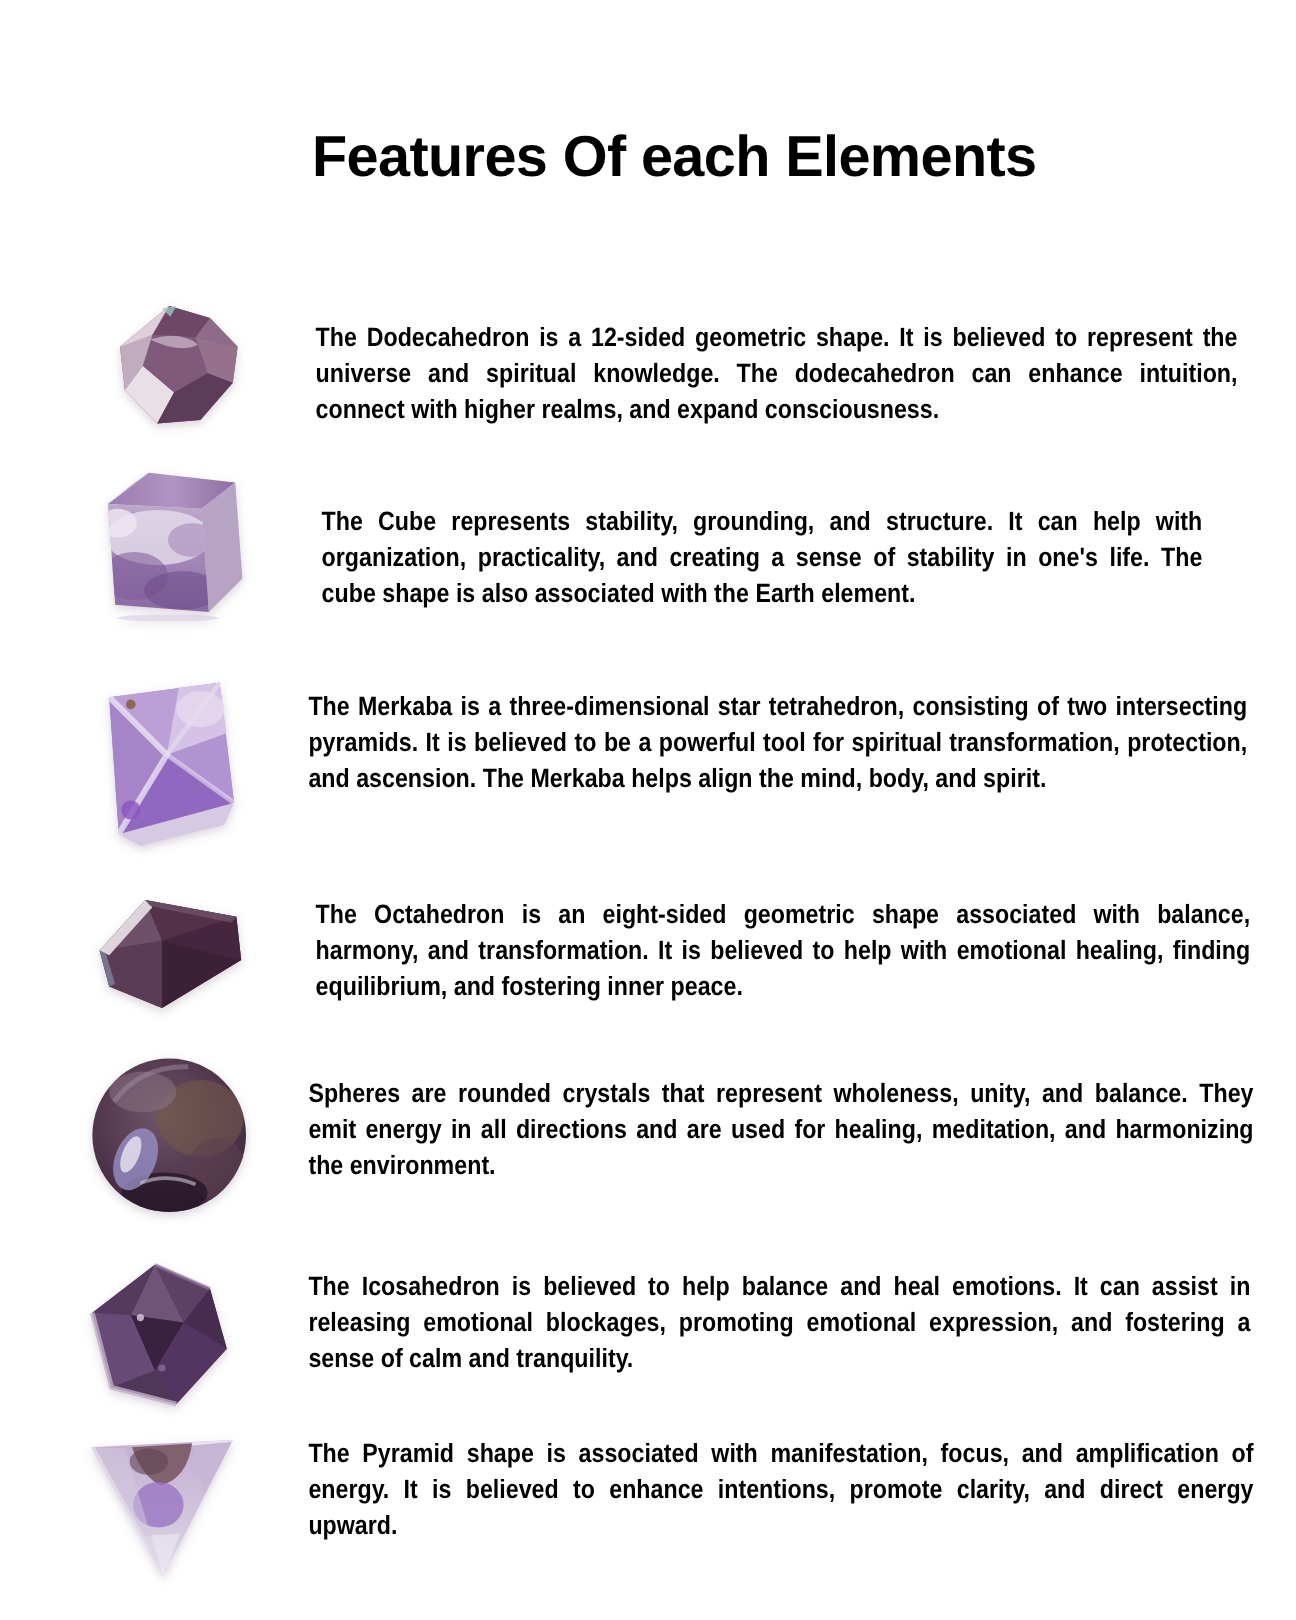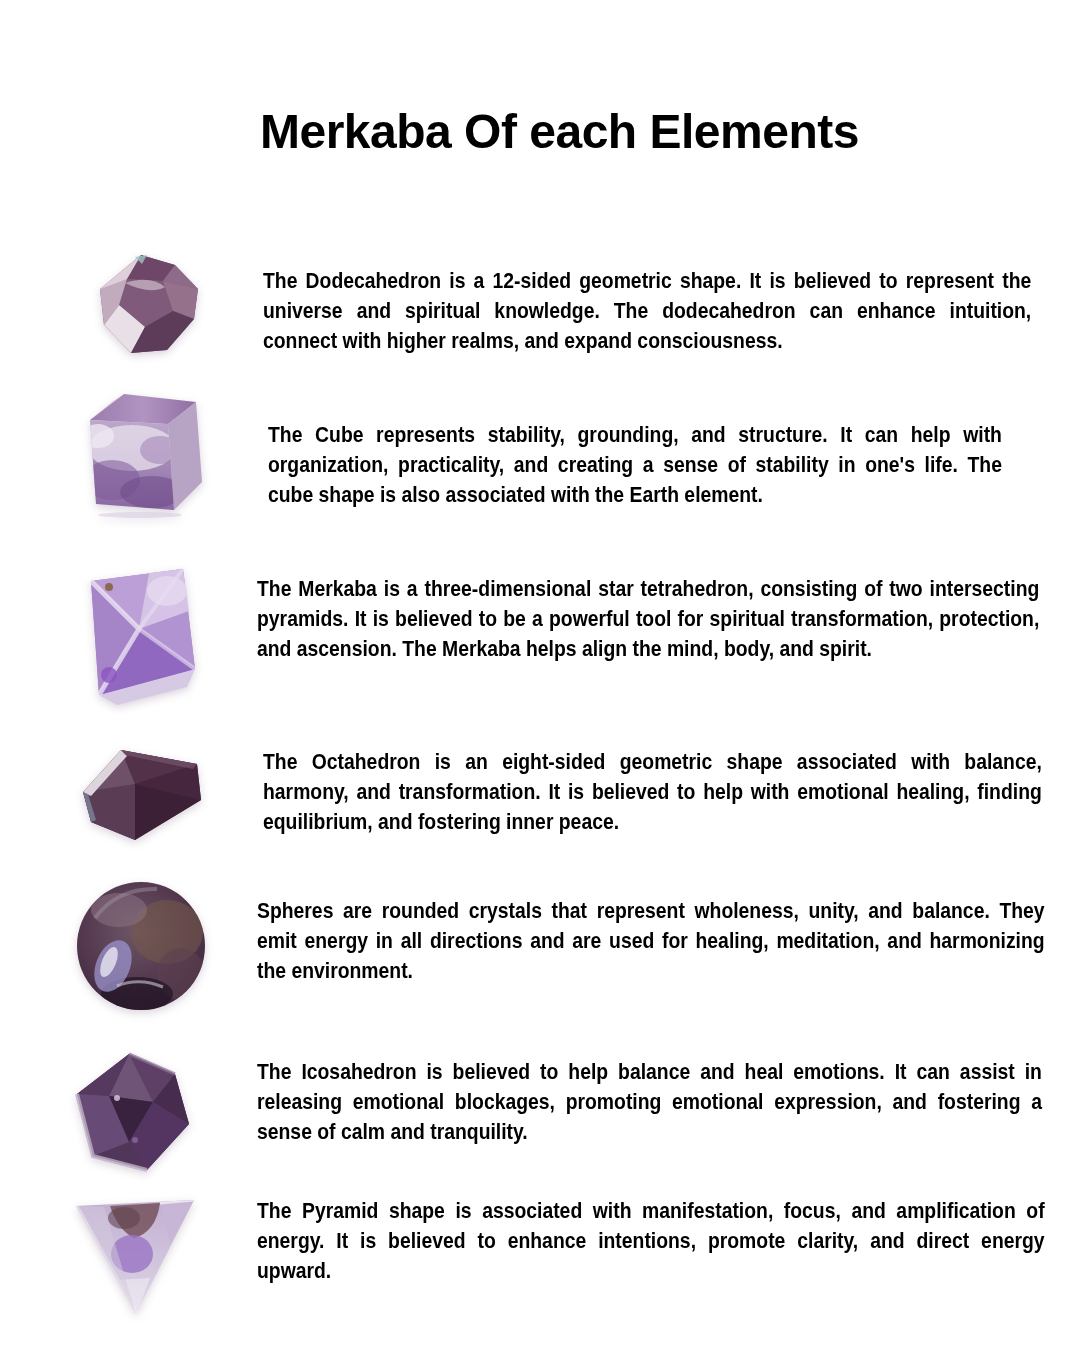--- a/index.html
+++ b/index.html
@@ -42,21 +42,21 @@
     width:100%;
     height:100%;
     filter:drop-shadow(0 3px 4px rgba(90,60,100,0.22));
   }
 </style>
 </head>
 <body>
 
 <div class="page">
 
-  <h1 class="title">Merkaba Of each Elements</h1>
+  <h1 class="title">Features Of each Elements</h1>
 
   <div>
     <div class="crystal" style="left:95px;top:253px;width:108px;height:102px">
       <svg viewBox="0 0 108 102">
         <polygon points="46,2 80,12 103,36 99,66 72,97 36,100 9,72 5,36" fill="#7c5876"></polygon>
         <polygon points="46,2 80,12 68,28 32,26" fill="#6d4668"></polygon>
         <polygon points="80,12 103,36 68,28" fill="#8f6b8a"></polygon>
         <polygon points="46,2 32,26 9,40 5,36" fill="#decfdb"></polygon>
         <polygon points="32,26 68,28 78,58 50,74 24,52" fill="#7f5a7a"></polygon>
         <path d="M30,30 Q55,22 70,34 Q55,42 30,30Z" fill="#cdbcca" opacity="0.7"></path>

